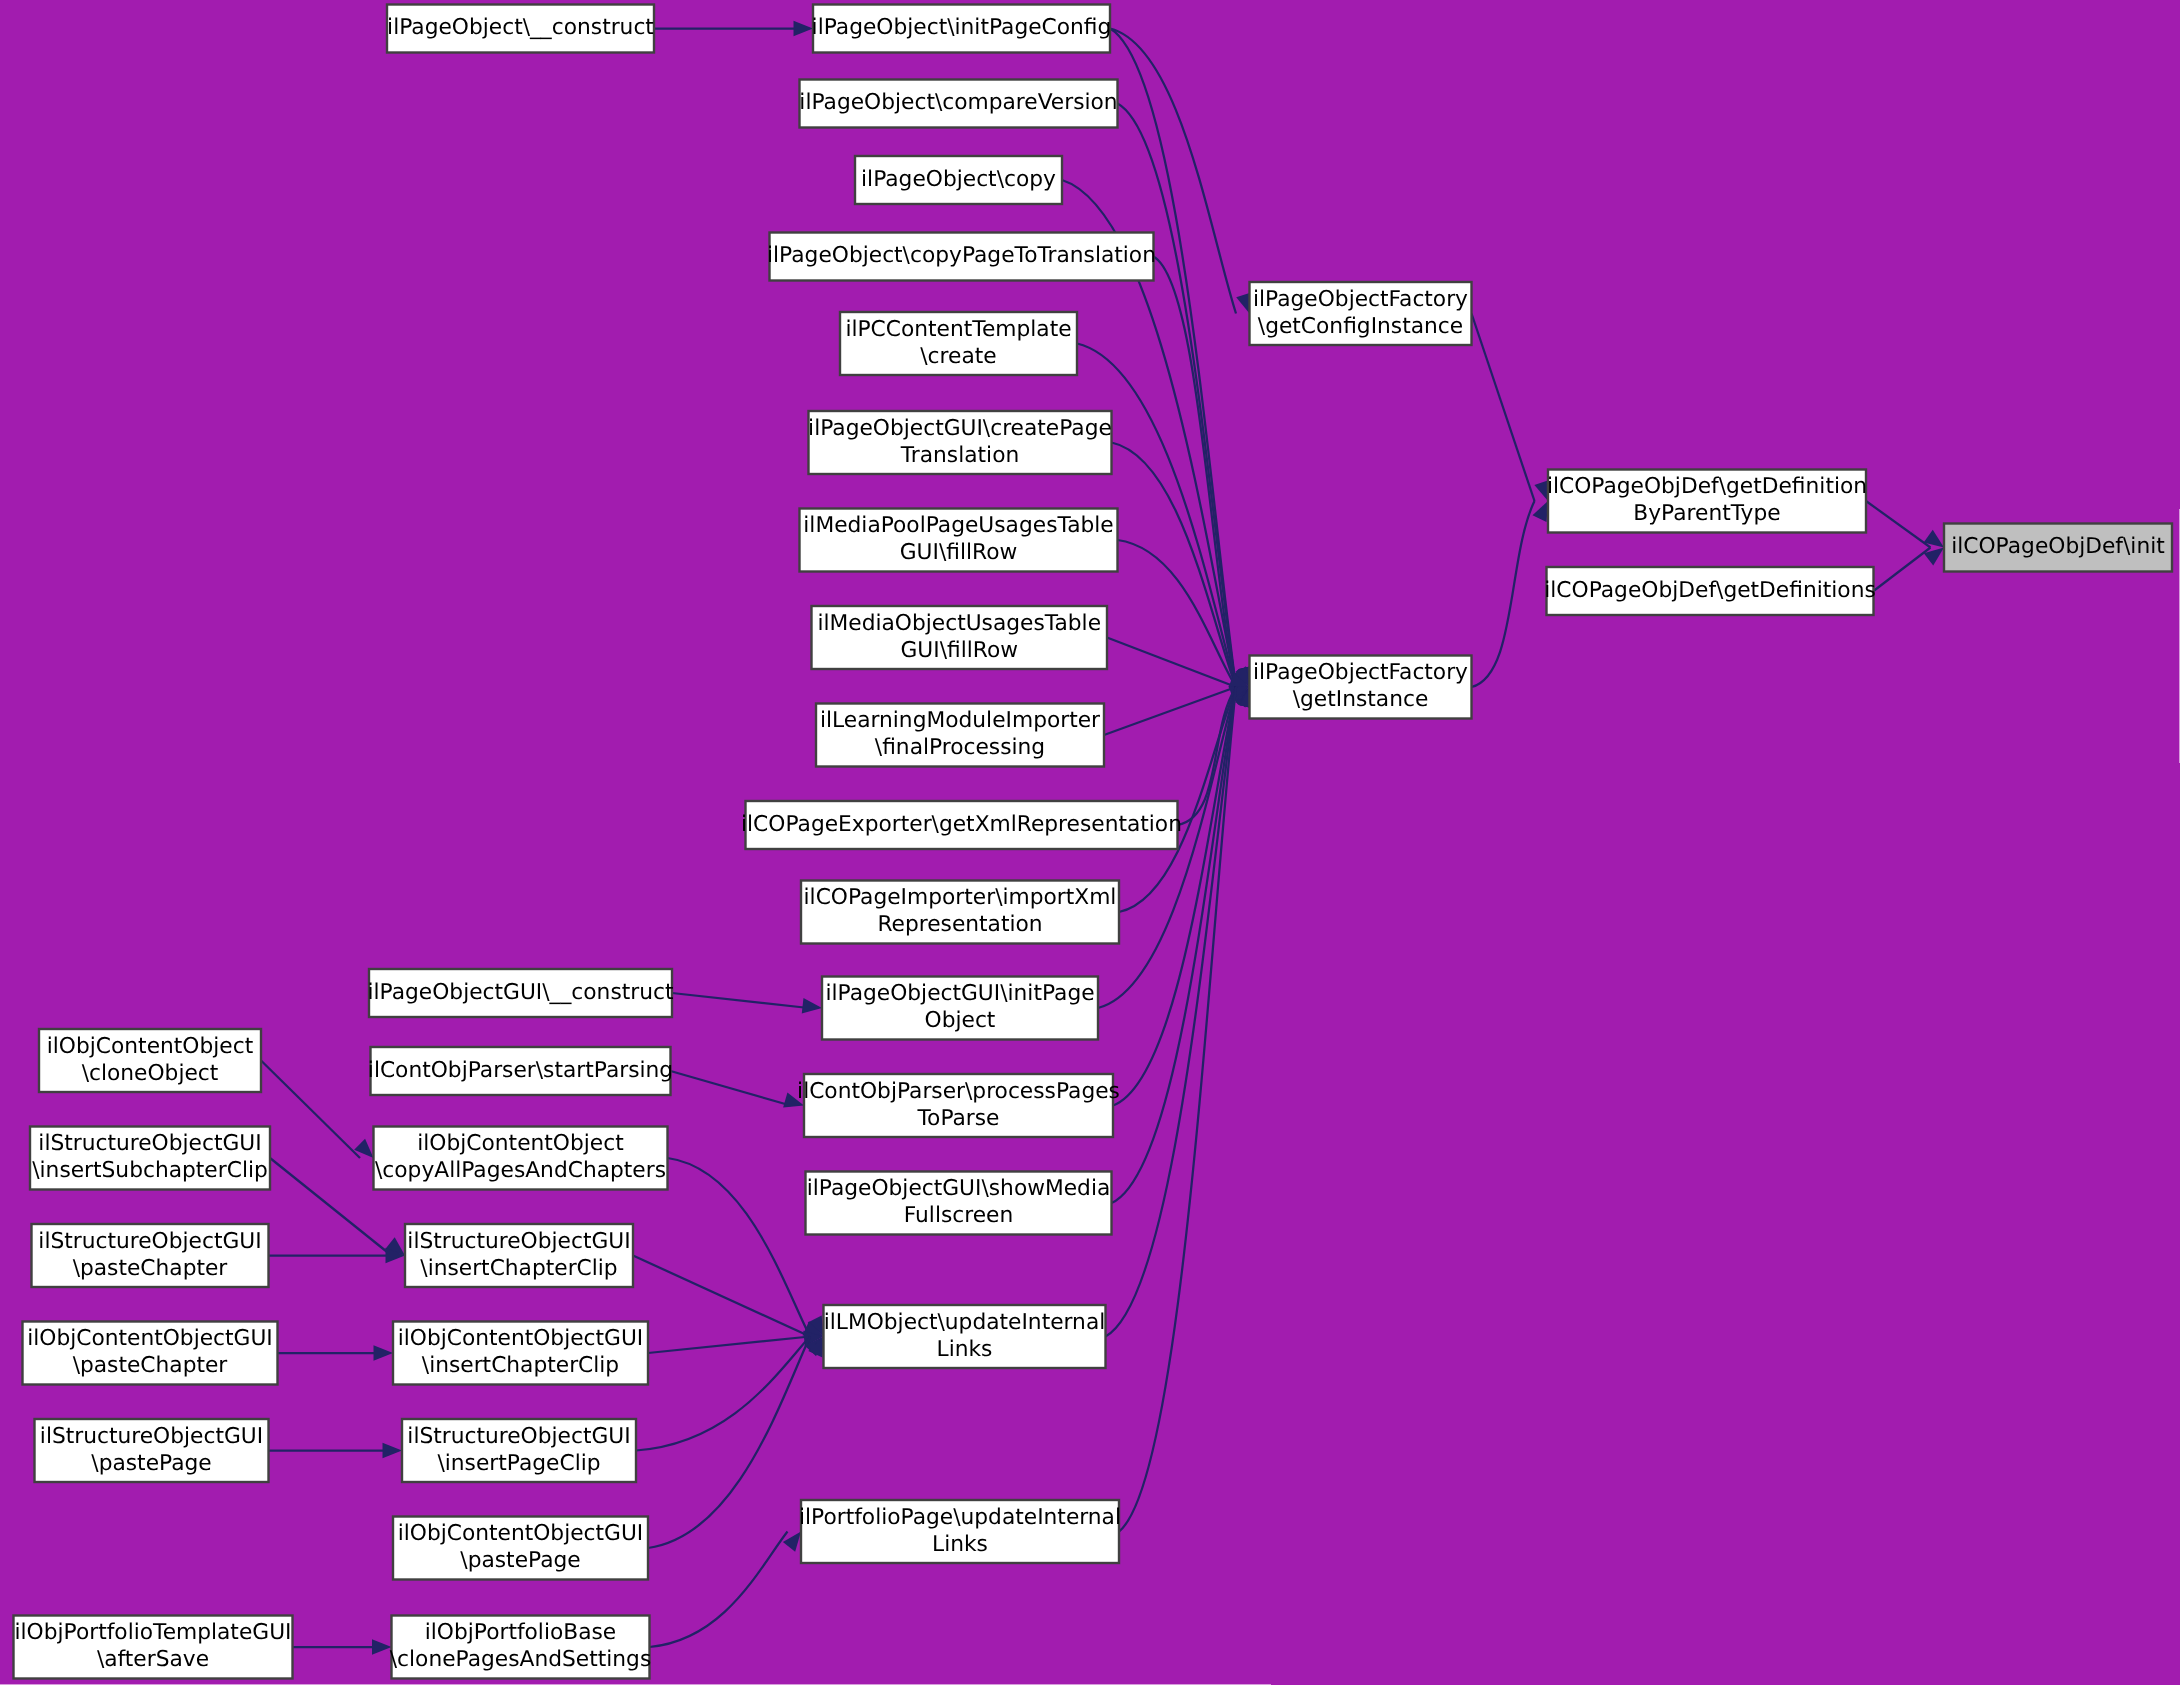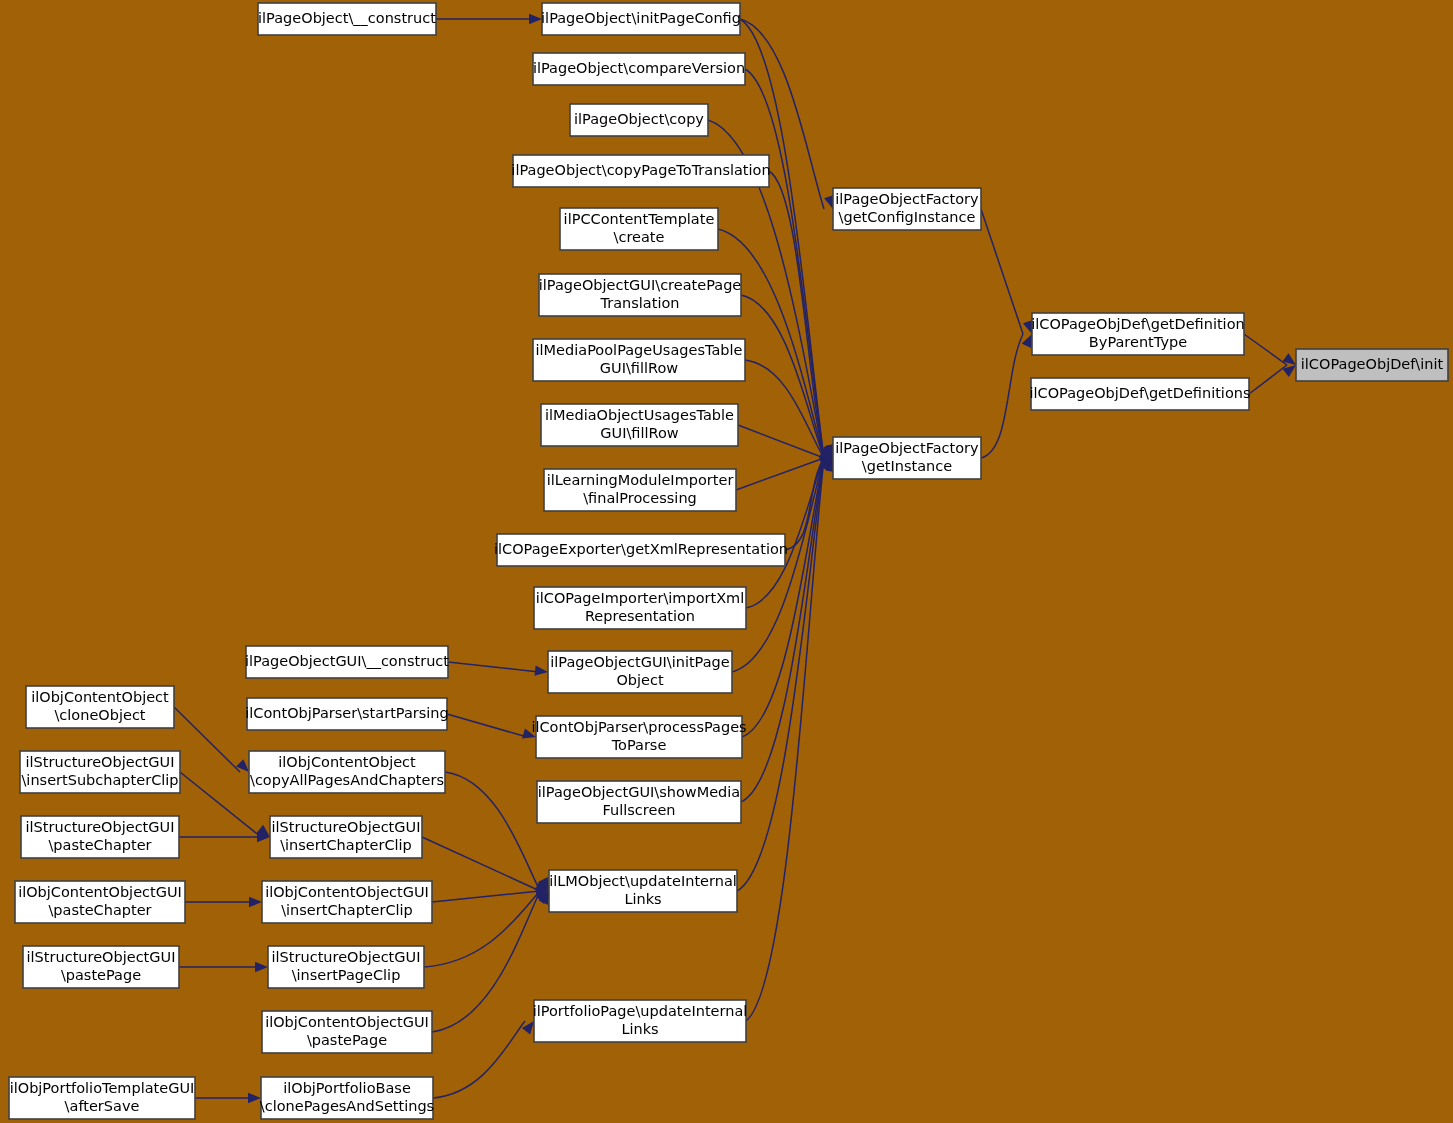--- a/index.html
+++ b/index.html
@@ -7,21 +7,21 @@
     padding: 0;
     background: #ffffff;
   }
   body {
     font-family: "DejaVu Sans", sans-serif;
   }
   #graph-root {
     position: relative;
     width: 1453px;
     height: 1123px;
-    background: #a16207;
+    background: #a21caf;
     overflow: hidden;
   }
   svg.graph-canvas {
     position: absolute;
     top: 0;
     left: 0;
     width: 1453px;
     height: 1123px;
     display: block;
   }

